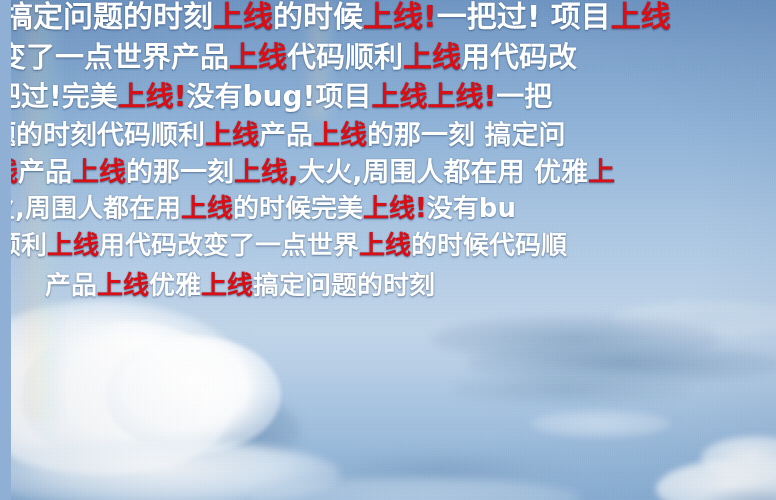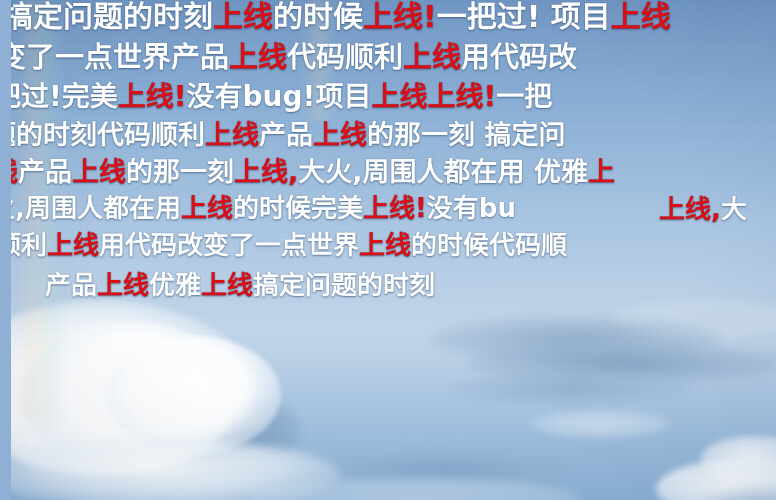--- a/index.html
+++ b/index.html
@@ -194,18 +194,17 @@
   <div class="grain"></div>
   <div class="vignette"></div>
 
   <div id="wordcloud">
       <div class="wc-row" style="top: 2px; left: -8px; font-size: 30px;"><span class="" style="color: rgb(255, 255, 255);">搞定问题的时刻</span><span class="gap">    </span><span class="hl" style="color: rgb(217, 15, 21);">上线</span><span class="" style="color: rgb(255, 255, 255);">的时候</span><span class="gap">   </span><span class="hl" style="color: rgb(217, 15, 21);">上线!</span><span class="" style="color: rgb(255, 255, 255);">一把过!</span><span class="" style="color: rgb(255, 255, 255);"> 项目</span><span class="hl" style="color: rgb(217, 15, 21);">上线</span></div>
       <div class="wc-row" style="top: 43px; left: -14px; font-size: 29px;"><span class="" style="color: rgb(255, 255, 255);">变了一点世界</span><span class="gap">    </span><span class="" style="color: rgb(255, 255, 255);">产品</span><span class="hl" style="color: rgb(217, 15, 21);">上线</span><span class="gap">    </span><span class="" style="color: rgb(255, 255, 255);">代码顺利</span><span class="hl" style="color: rgb(217, 15, 21);">上线</span><span class="gap">     </span><span class="" style="color: rgb(255, 255, 255);">用代码改</span></div>
       <div class="wc-row" style="top: 83px; left: -18px; font-size: 28px;"><span class="" style="color: rgb(255, 255, 255);">把过!</span><span class="gap">     </span><span class="" style="color: rgb(255, 255, 255);">完美</span><span class="hl" style="color: rgb(217, 15, 21);">上线!</span><span class="" style="color: rgb(255, 255, 255);">没有bug!</span><span class="gap">     </span><span class="" style="color: rgb(255, 255, 255);">项目</span><span class="hl" style="color: rgb(217, 15, 21);">上线</span><span class="gap">      </span><span class="hl" style="color: rgb(217, 15, 21);">上线!</span><span class="" style="color: rgb(255, 255, 255);">一把</span></div>
       <div class="wc-row" style="top: 121px; left: -22px; font-size: 27px;"><span class="" style="color: rgb(255, 255, 255);">题的时刻</span><span class="gap">      </span><span class="" style="color: rgb(255, 255, 255);">代码顺利</span><span class="hl" style="color: rgb(217, 15, 21);">上线</span><span class="gap">      </span><span class="" style="color: rgb(255, 255, 255);">产品</span><span class="hl" style="color: rgb(217, 15, 21);">上线</span><span class="" style="color: rgb(255, 255, 255);">的那一刻 搞定问</span></div>
       <div class="wc-row" style="top: 158px; left: -20px; font-size: 27px;"><span class="hl" style="color: rgb(217, 15, 21);">线</span><span class="gap">    </span><span class="" style="color: rgb(255, 255, 255);">产品</span><span class="hl" style="color: rgb(217, 15, 21);">上线</span><span class="" style="color: rgb(255, 255, 255);">的那一刻</span><span class="gap">    </span><span class="hl" style="color: rgb(217, 15, 21);">上线,</span><span class="" style="color: rgb(255, 255, 255);">大火,周围人都在用 优雅</span><span class="hl" style="color: rgb(217, 15, 21);">上</span></div>
       <div class="wc-row" style="top: 195px; left: -22px; font-size: 26px;"><span class="" style="color: rgb(255, 255, 255);">火,周围人都在用</span><span class="gap">     </span><span class="hl" style="color: rgb(217, 15, 21);">上线</span><span class="" style="color: rgb(255, 255, 255);">的时候</span><span class="gap">     </span><span class="" style="color: rgb(255, 255, 255);">完美</span><span class="hl" style="color: rgb(217, 15, 21);">上线!</span><span class="" style="color: rgb(255, 255, 255);">没有bu</span></div>
-      <div class="wc-row" style="top: 196px; left: 648px; font-size: 26px;"><span class="hl" style="color: rgb(217, 15, 21);">上线,</span><span class="" style="color: rgb(255, 255, 255);">大</span></div>
       <div class="wc-row" style="top: 232px; left: -16px; font-size: 26px;"><span class="" style="color: rgb(255, 255, 255);">顺利</span><span class="hl" style="color: rgb(217, 15, 21);">上线</span><span class="gap">     </span><span class="" style="color: rgb(255, 255, 255);">用代码改变了一点世界</span><span class="gap">     </span><span class="hl" style="color: rgb(217, 15, 21);">上线</span><span class="" style="color: rgb(255, 255, 255);">的时候</span><span class="gap">      </span><span class="" style="color: rgb(255, 255, 255);">代码順</span></div>
       <div class="wc-row" style="top: 272px; left: 34px; font-size: 26px;"><span class="" style="color: rgb(255, 255, 255);">产品</span><span class="hl" style="color: rgb(217, 15, 21);">上线</span><span class="gap">     </span><span class="" style="color: rgb(255, 255, 255);">优雅</span><span class="hl" style="color: rgb(217, 15, 21);">上线</span><span class="gap">     </span><span class="" style="color: rgb(255, 255, 255);">搞定问题的时刻</span></div>
     </div>
 
 </div>
 
 </body></html>

